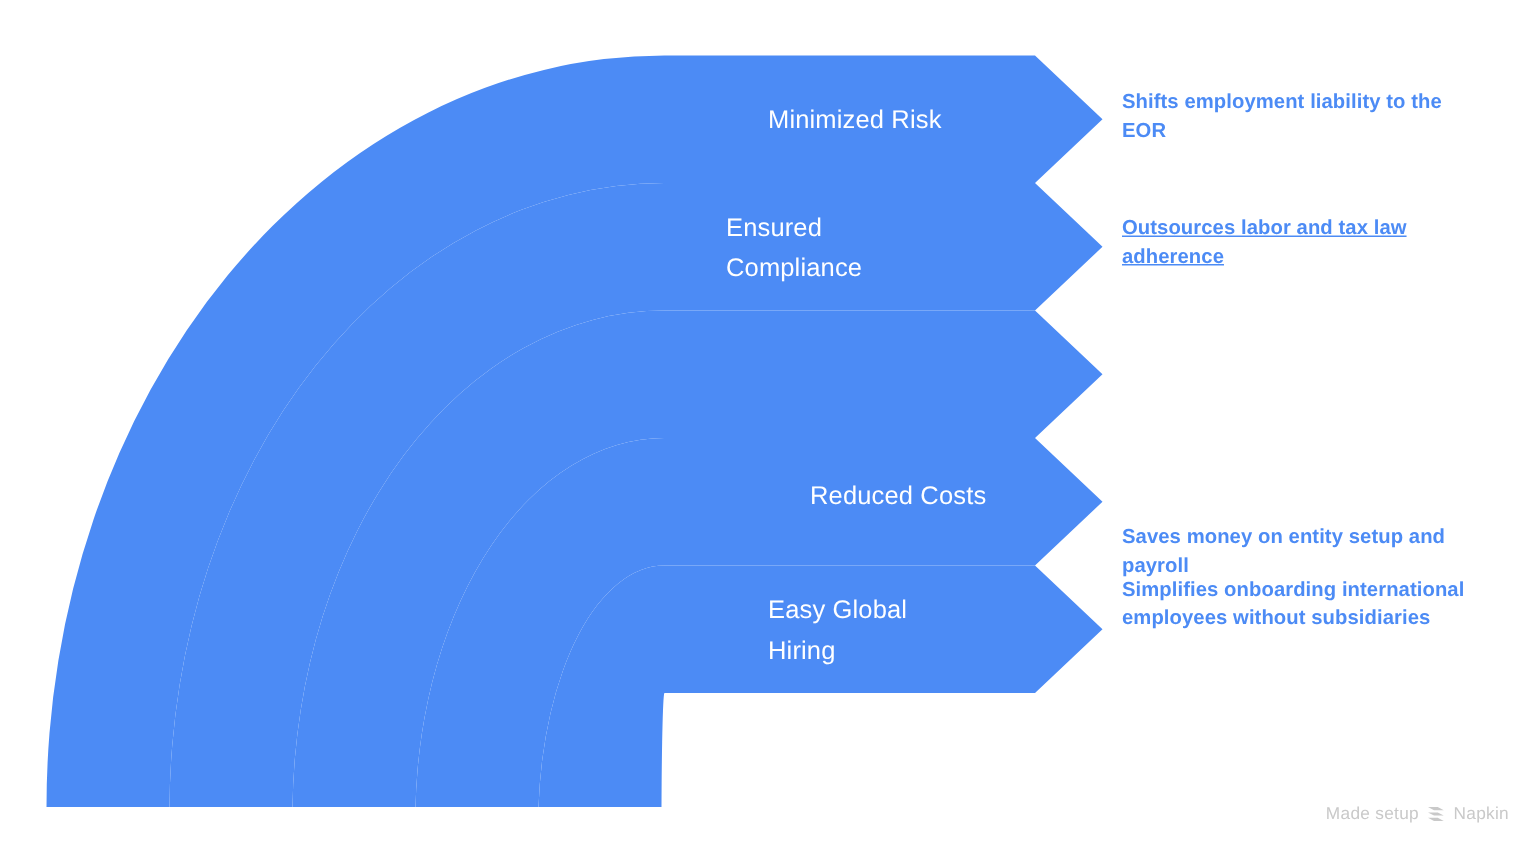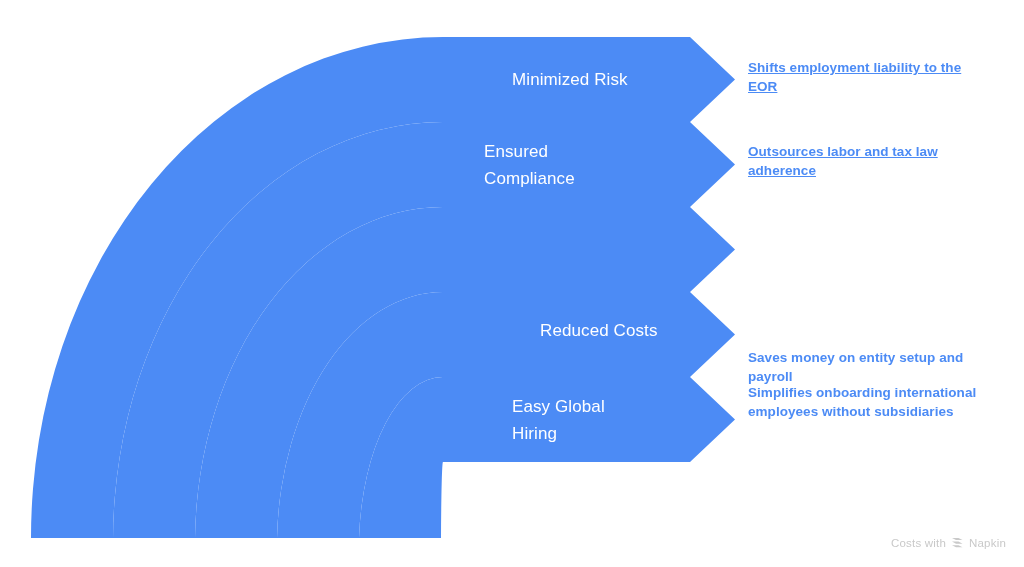--- a/index.html
+++ b/index.html
@@ -83,27 +83,27 @@
     </g>
   </svg>
 
   <div class="step-label" style="left:512px; top:66px;">Minimized Risk</div>
   <div class="step-label" style="left:484px; top:138px;">Ensured
 Compliance</div>
   <div class="step-label" style="left:512px; top:317px;margin-left:28px;">Reduced Costs</div>
   <div class="step-label" style="left:512px; top:393px;">Easy Global
 Hiring</div>
 
-  <div class="step-desc" style="left:748px; top:58px; width:240px;text-decoration:underline;">Shifts employment liability to the EOR</div>
+  <div class="step-desc" style="left:748px; top:58px; width:240px;">Shifts employment liability to the EOR</div>
   <div class="step-desc" style="left:748px; top:142px; width:248px;text-decoration:underline;">Outsources labor and tax law adherence</div>
   <div class="step-desc" style="left:748px; top:312px; width:238px;margin-top:36px;">Saves money on entity setup and payroll</div>
   <div class="step-desc" style="left:748px; top:383px; width:256px;">Simplifies onboarding international employees without subsidiaries</div>
 
   <div id="watermark">
-    <span>Costs with</span>
+    <span>Made setup</span>
     <span class="np-mark">
       <svg width="13" height="12" viewBox="0 0 13 12" aria-hidden="true">
         <path d="M1,1 L7.5,1 L11.5,3.1 L5,3.1 Z" fill="#c9c9c9"></path>
         <path d="M1,4.6 L7.5,4.6 L11.5,6.7 L5,6.7 Z" fill="#c9c9c9"></path>
         <path d="M1,8.2 L7.5,8.2 L11.5,10.3 L5,10.3 Z" fill="#c9c9c9"></path>
       </svg>
     </span>
     <span>Napkin</span>
   </div>
 

